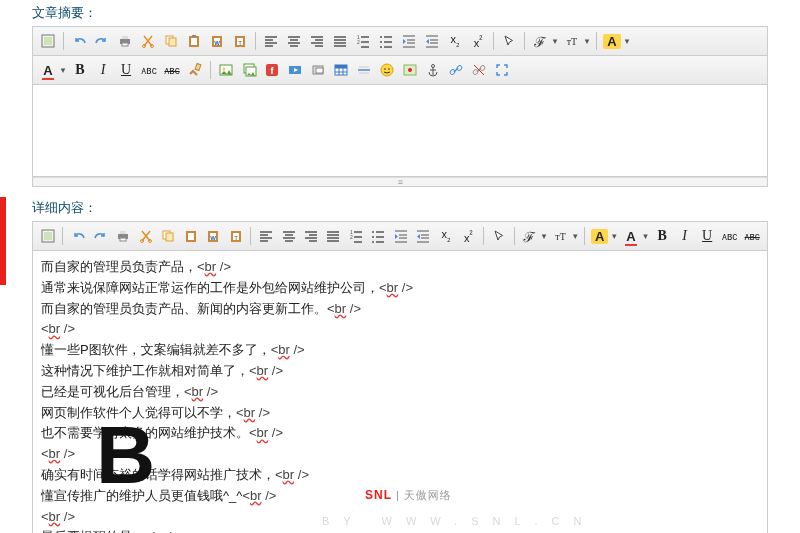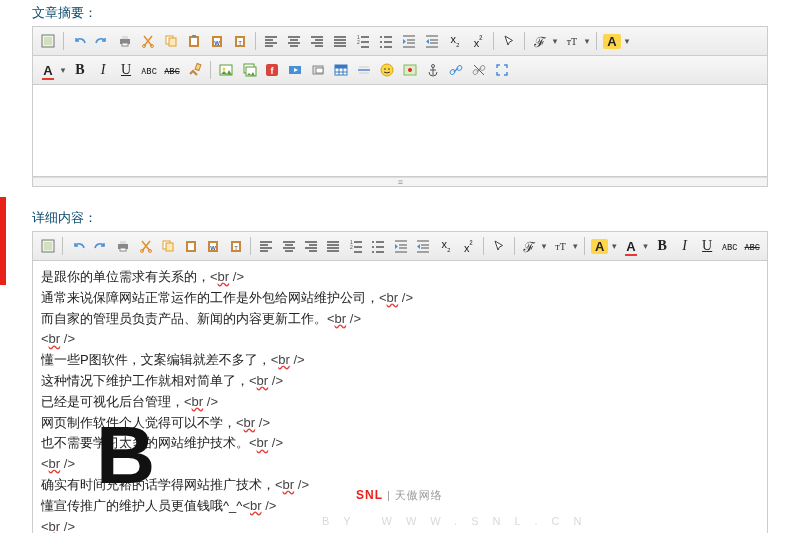--- a/index.html
+++ b/index.html
@@ -1,18 +1,18 @@
 <!DOCTYPE html>
 <html><head>
 <meta charset="utf-8">
 <style>
 * { margin: 0; padding: 0; box-sizing: border-box; }
 body { font-family: Arial, "Microsoft YaHei", sans-serif; font-size: 12px; background: #fff; width: 800px; }
 .field-label { padding: 4px 32px 4px 32px; color: #0c4a6e; font-size: 13px; }
-.editor-wrap { margin: 0 32px 18px 32px; }
+.editor-wrap { margin: 0 32px 8px 32px; }
 .toolbar { background: linear-gradient(#f7f7f7, #eaeaea); border: 1px solid #ccc; padding: 3px 4px; display: flex; flex-wrap: wrap; align-items: center; gap: 1px; }
 .toolbar-row2 { border-top: none; }
 .tb-btn { width: 22px; height: 22px; display: inline-flex; align-items: center; justify-content: center; cursor: pointer; border: 1px solid transparent; border-radius: 2px; }
 .tb-sep { width: 1px; height: 18px; background: #c0c0c0; margin: 0 3px; }
 .tb-btn svg { width: 16px; height: 16px; }
 .tb-btn .bold-t { font-weight: bold; font-size: 14px; color: #222; font-family: "Times New Roman", serif; }
 .tb-btn .italic-t { font-style: italic; font-size: 14px; color: #222; font-family: "Times New Roman", serif; }
 .tb-btn .underline-t { text-decoration: underline; font-size: 14px; color: #222; font-family: "Times New Roman", serif; }
 .tb-btn .abc-t { font-size: 10px; color: #222; }
 .tb-btn .strike-t { text-decoration: line-through; font-size: 10px; color: #222; }
@@ -25,21 +25,21 @@
 .dd { font-size: 9px; color: #555; margin-left: -2px; width: 10px; text-align: center; cursor: pointer; }
 .editor-area { border: 1px solid #ccc; border-top: none; min-height: 92px; background: #fff; padding: 6px; font-size: 13px; }
 .resize-bar { border: 1px solid #ccc; border-top: 1px solid #ddd; height: 10px; background: #f4f4f4; display:flex; align-items:center; justify-content:center; cursor: row-resize; }
 .resize-bar::before { content: "≡"; color: #999; font-size: 9px; letter-spacing: -1px; }
 .content-area { border: 1px solid #ccc; border-top: none; min-height: 290px; background: #fff; padding: 6px 8px; font-size: 13px; line-height: 1.6; color: #222; overflow: hidden; }
 .content-line { white-space: nowrap; }
 .br-tag { color: #444; }
 .br-tag .br-kw { color: #444; text-decoration: underline wavy #e53935; text-decoration-skip-ink: none; }
 .red-bar { position: absolute; left: 0; top: 197px; width: 6px; height: 88px; background: #e8211a; }
 .watermark-b { position: absolute; left: 96px; top: 408px; font-size: 82px; font-weight: 900; color: #111; font-family: Arial, sans-serif; pointer-events: none; }
-.watermark-snl { position: absolute; left: 356px; top: 488px; color: #e8211a; font-weight: bold; font-size: 12px; letter-spacing: 1px; pointer-events:none; }
+.watermark-snl { position: absolute; left: 365px; top: 488px; color: #e8211a; font-weight: bold; font-size: 12px; letter-spacing: 1px; pointer-events:none; }
 .watermark-snl .cn { color: #999; font-weight: normal; font-size: 11px; margin-left: 4px; }
 .watermark-url { position: absolute; left: 322px; bottom: 6px; color: #d9d9d9; font-size: 11px; letter-spacing: 14px; font-family: Liberation Sans, sans-serif; pointer-events:none; }
 .scroll-overlay .toolbar { overflow: hidden; flex-wrap: nowrap; }
 </style>
 </head>
 <body>
 
 <div class="red-bar"></div>
 
 <div class="field-label">文章摘要：</div>
@@ -449,21 +449,21 @@
         <span class="underline-t">U</span>
       </span>
     <span class="tb-btn">
         <span class="abc-t">ᴀʙᴄ</span>
       </span>
     <span class="tb-btn">
         <span class="strike-t">ᴀʙᴄ</span>
       </span>
   </div>
   <div class="content-area" id="content-area">
-      <div class="content-line"><span>是跟你的单位需求有关系的，</span><span class="br-tag">&lt;<span class="br-kw">br</span> /&gt;</span></div>
+      <div class="content-line"><span>而自家的管理员负责产品，</span><span class="br-tag">&lt;<span class="br-kw">br</span> /&gt;</span></div>
       <div class="content-line"><span>通常来说保障网站正常运作的工作是外包给网站维护公司，</span><span class="br-tag">&lt;<span class="br-kw">br</span> /&gt;</span></div>
       <div class="content-line"><span>而自家的管理员负责产品、新闻的内容更新工作。</span><span class="br-tag">&lt;<span class="br-kw">br</span> /&gt;</span></div>
       <div class="content-line"><span></span><span class="br-tag">&lt;<span class="br-kw">br</span> /&gt;</span></div>
       <div class="content-line"><span>懂一些P图软件，文案编辑就差不多了，</span><span class="br-tag">&lt;<span class="br-kw">br</span> /&gt;</span></div>
       <div class="content-line"><span>这种情况下维护工作就相对简单了，</span><span class="br-tag">&lt;<span class="br-kw">br</span> /&gt;</span></div>
       <div class="content-line"><span>已经是可视化后台管理，</span><span class="br-tag">&lt;<span class="br-kw">br</span> /&gt;</span></div>
       <div class="content-line"><span>网页制作软件个人觉得可以不学，</span><span class="br-tag">&lt;<span class="br-kw">br</span> /&gt;</span></div>
       <div class="content-line"><span>也不需要学习太多的网站维护技术。</span><span class="br-tag">&lt;<span class="br-kw">br</span> /&gt;</span></div>
       <div class="content-line"><span></span><span class="br-tag">&lt;<span class="br-kw">br</span> /&gt;</span></div>
       <div class="content-line"><span>确实有时间充裕的话学得网站推广技术，</span><span class="br-tag">&lt;<span class="br-kw">br</span> /&gt;</span></div>

